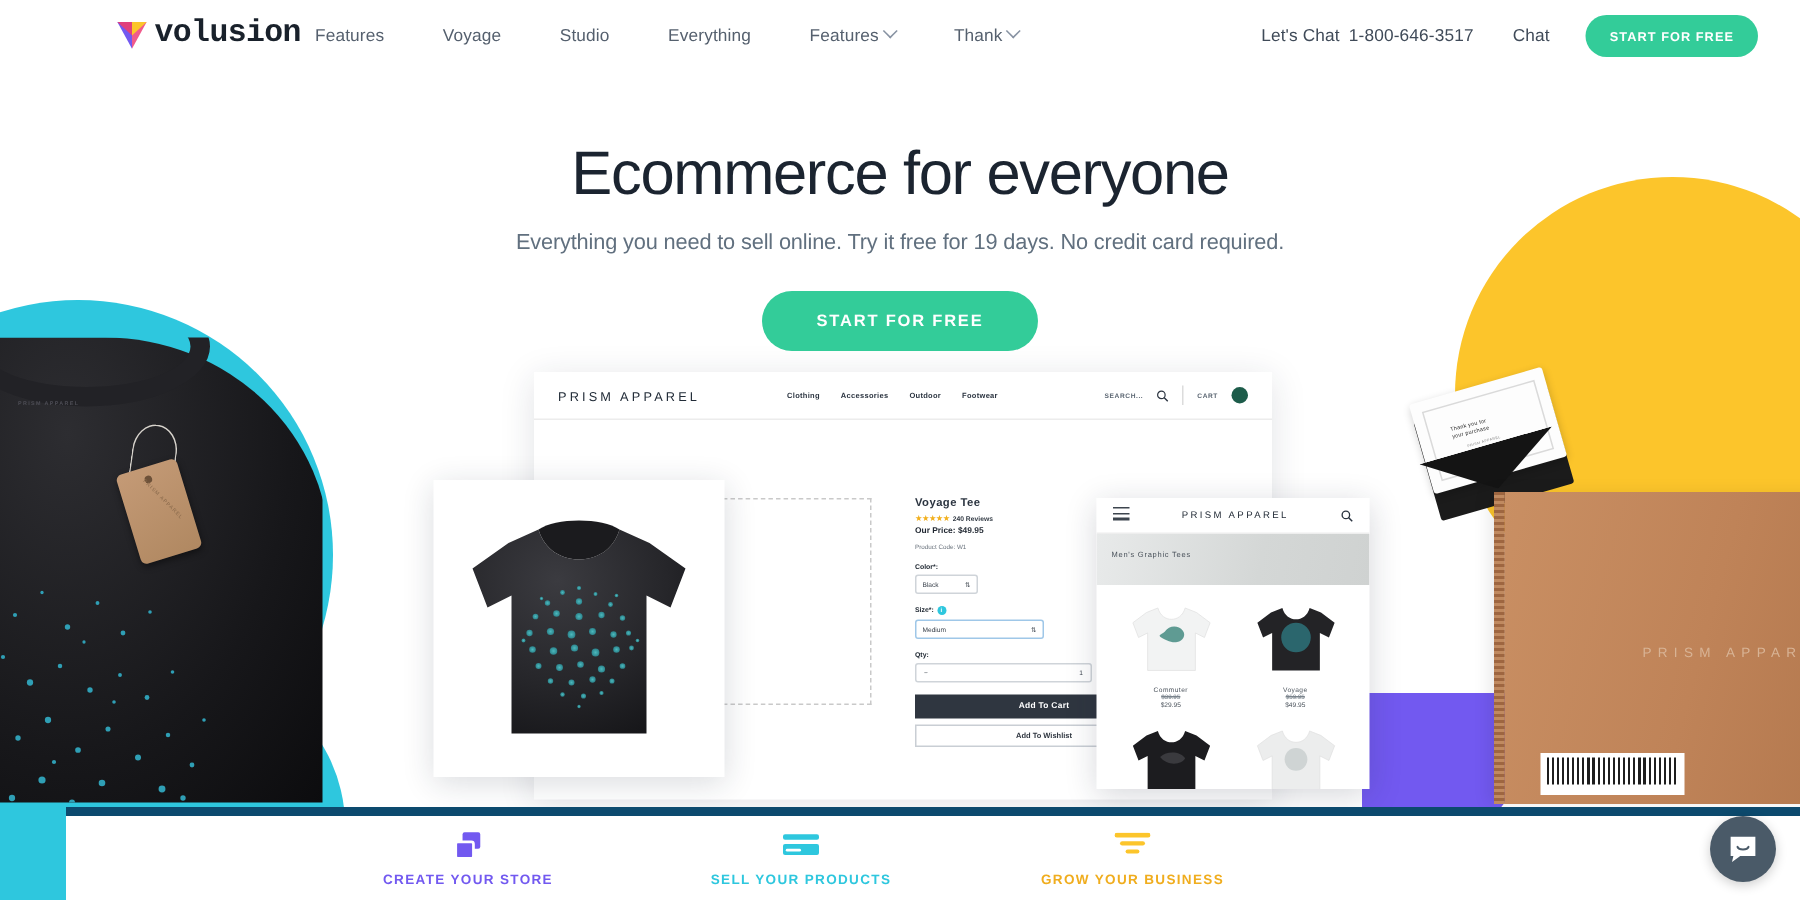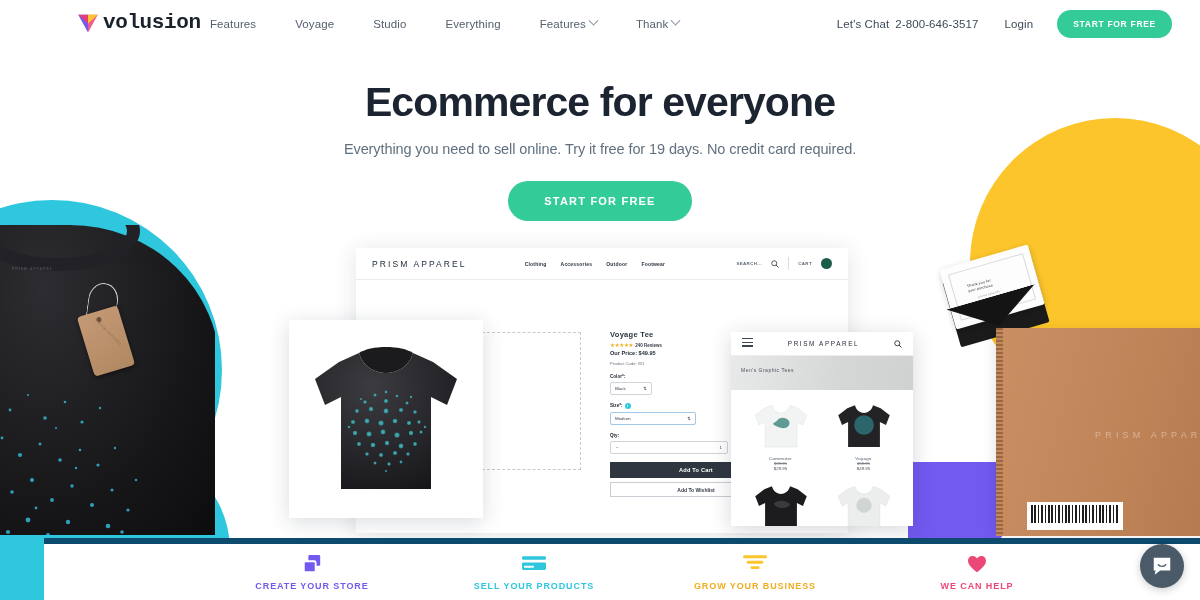--- a/index.html
+++ b/index.html
@@ -38,22 +38,22 @@
     margin-left: 24px;
     background: #33cc99; color: #fff; border: none; border-radius: 18px;
     font-size: 8.5px; font-weight: 700; letter-spacing: .7px;
     padding: 9px 16px; cursor: pointer; white-space: nowrap;
     font-family: "Liberation Sans", sans-serif;
   }
 
   
   .hero { position: absolute; top: 47px; left: 0; width: 1200px; text-align: center; z-index: 40; }
   .hero-title {
-    font-size: 41px; font-weight: 700; color: #1b2430; letter-spacing: -0.9px;
-    margin-top: 33px; line-height: 1.1;
+    font-size: 41px; font-weight: 400; color: #1b2430; letter-spacing: -0.9px;
+    margin-top: 46px; line-height: 1.1;
   }
   .hero-sub { font-size: 14.5px; color: #61707f; margin-top: 16px; letter-spacing: -0.1px; }
   .btn-hero {
     margin-top: 24px; background: #33cc99; color: #fff; border: none;
     border-radius: 26px; font-size: 11px; font-weight: 700; letter-spacing: 1.2px;
     padding: 14px 36px; cursor: pointer; font-family: "Liberation Sans", sans-serif;
   }
 
   
   .shape-cyan-left {
@@ -512,22 +512,22 @@
           <i class="caret"></i>
         </div>
       <div class="nav-link">
           <span>Thank</span>
           <i class="caret"></i>
         </div>
     </div>
 
     <div class="nav-right">
       <span class="chat-label">Let's Chat</span>
-      <span class="chat-phone">2-800-646-3517</span>
-      <span class="login-link">Login</span>
+      <span class="chat-phone">1-800-646-3517</span>
+      <span class="login-link">Chat</span>
       <button class="btn-header">START FOR FREE</button>
     </div>
   </div>
 
   <div class="hero">
     <h1 class="hero-title">Ecommerce for everyone</h1>
     <p class="hero-sub">Everything you need to sell online. Try it free for 19 days. No credit card required.</p>
     <button class="btn-hero">START FOR FREE</button>
   </div>
 
@@ -557,28 +557,20 @@
       <div class="feat-icon">
         <svg width="24" height="16" viewBox="0 0 26 17">
           <rect x="0" y="0" width="26" height="4" rx="1.5" fill="#2ec7de"></rect>
           <rect x="0" y="7" width="26" height="8" rx="1.5" fill="#2ec7de"></rect>
           <rect x="2" y="10.5" width="11" height="2" rx="1" fill="#ffffff"></rect>
         </svg>
       </div>
       <div class="feat-label" style="color:#2ec7de;">SELL YOUR PRODUCTS</div>
     </div>
 
-    <div class="feat" style="left:833px;">
-      <div class="feat-icon">
-        <svg width="20" height="18" viewBox="0 0 22 20">
-          <path d="M11 19 C11 19 1 12.5 1 6.6 C1 3.2 3.4 1 6.2 1 C8.3 1 10.1 2.2 11 4 C11.9 2.2 13.7 1 15.8 1 C18.6 1 21 3.2 21 6.6 C21 12.5 11 19 11 19 Z" fill="#ec4877"></path>
-        </svg>
-      </div>
-      <div class="feat-label" style="color:#ec4877;">WE CAN HELP</div>
-    </div>
   </div>
 
   <div class="chat-widget">
     <svg width="22" height="22" viewBox="0 0 24 24">
       <path d="M3 3 L21 3 L21 17 L10 17 L4 21.5 L5 17 L3 17 Z" fill="#ffffff"></path>
       <path d="M8 10.5 C9 13 15 13 16 10.5" stroke="#4a5a68" stroke-width="1.5" fill="none" stroke-linecap="round"></path>
     </svg>
   </div>
 
 </div>

